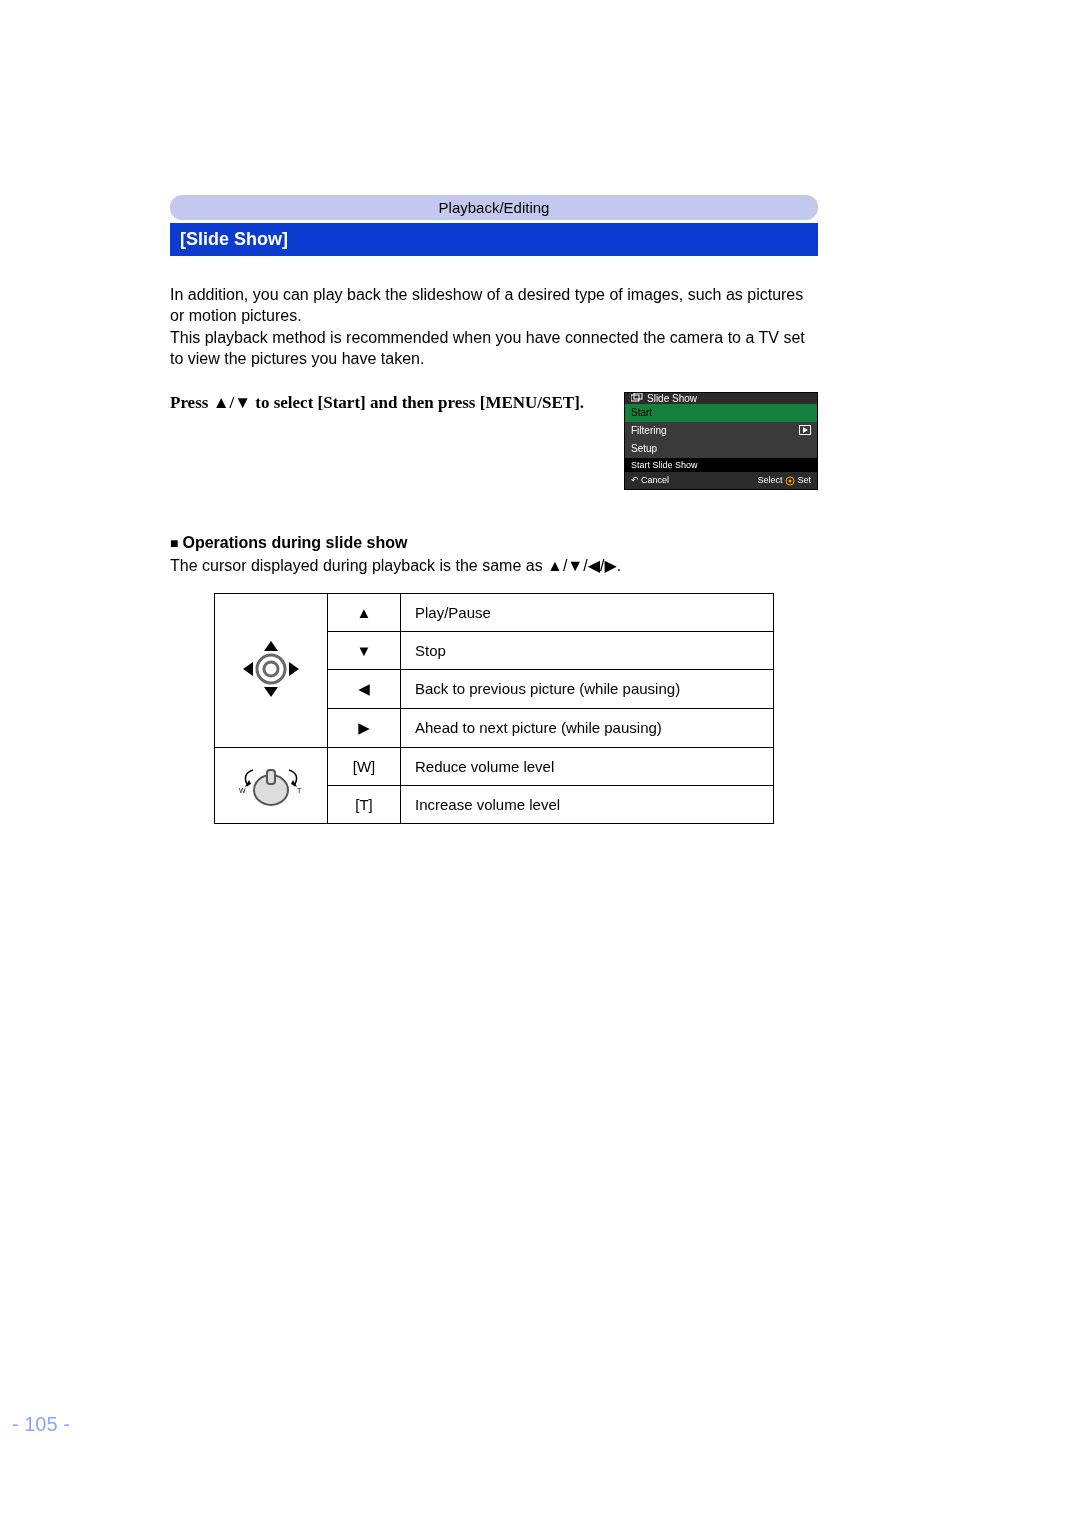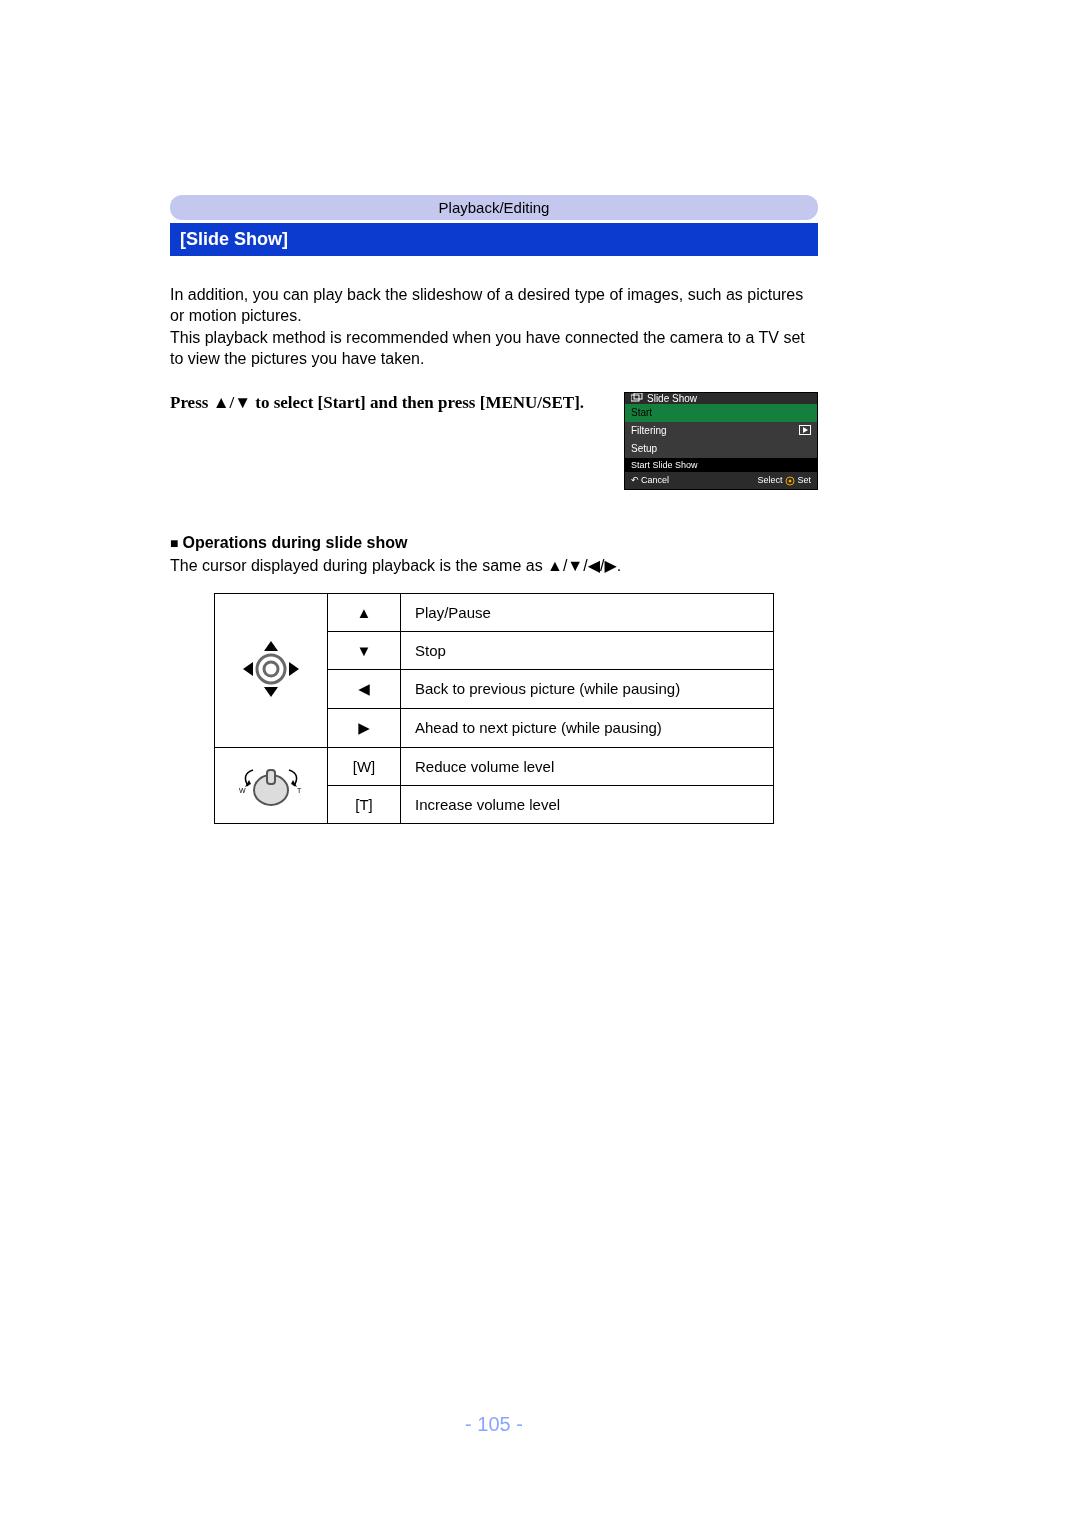--- a/index.html
+++ b/index.html
@@ -111,23 +111,23 @@
     text-align: center;
     padding:6px;
   }
   table.controls td.sym-cell {
     width: 44px;
     text-align: center;
   }
   .page-number {
     position: absolute;
     bottom: 90px;
-    left: 0;
+    left: 12px;
     width: 100%;
-    text-align: center;
+    text-align: left;
     color: #8aa5ff;
     font-size: 20px;
   }
   .tri { display:inline-block; }
 </style>
 </head>
 <body>
 
 <div class="page">
 

